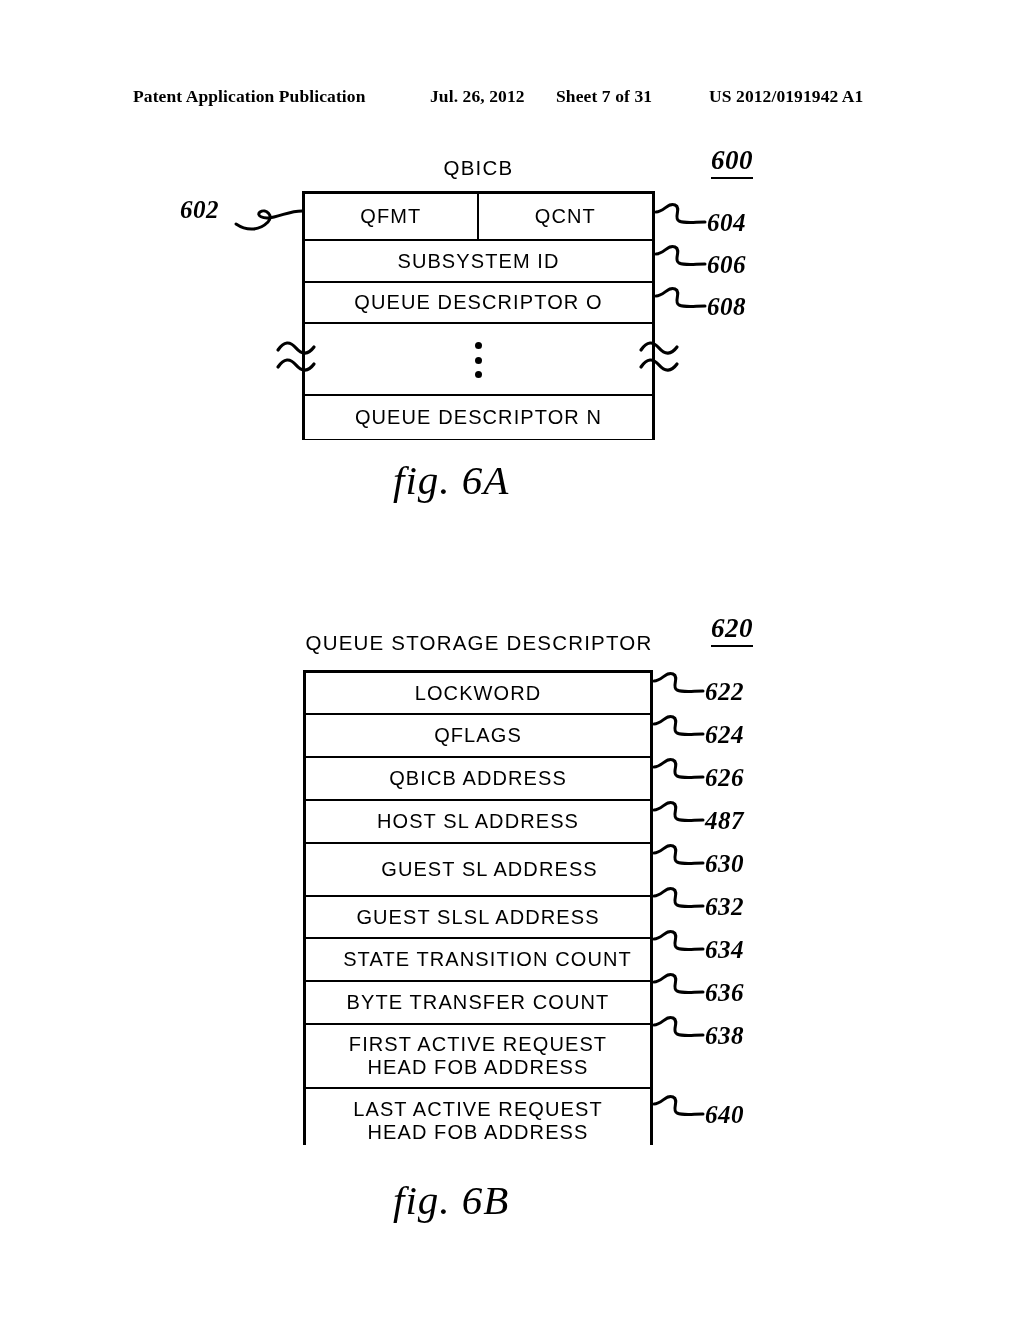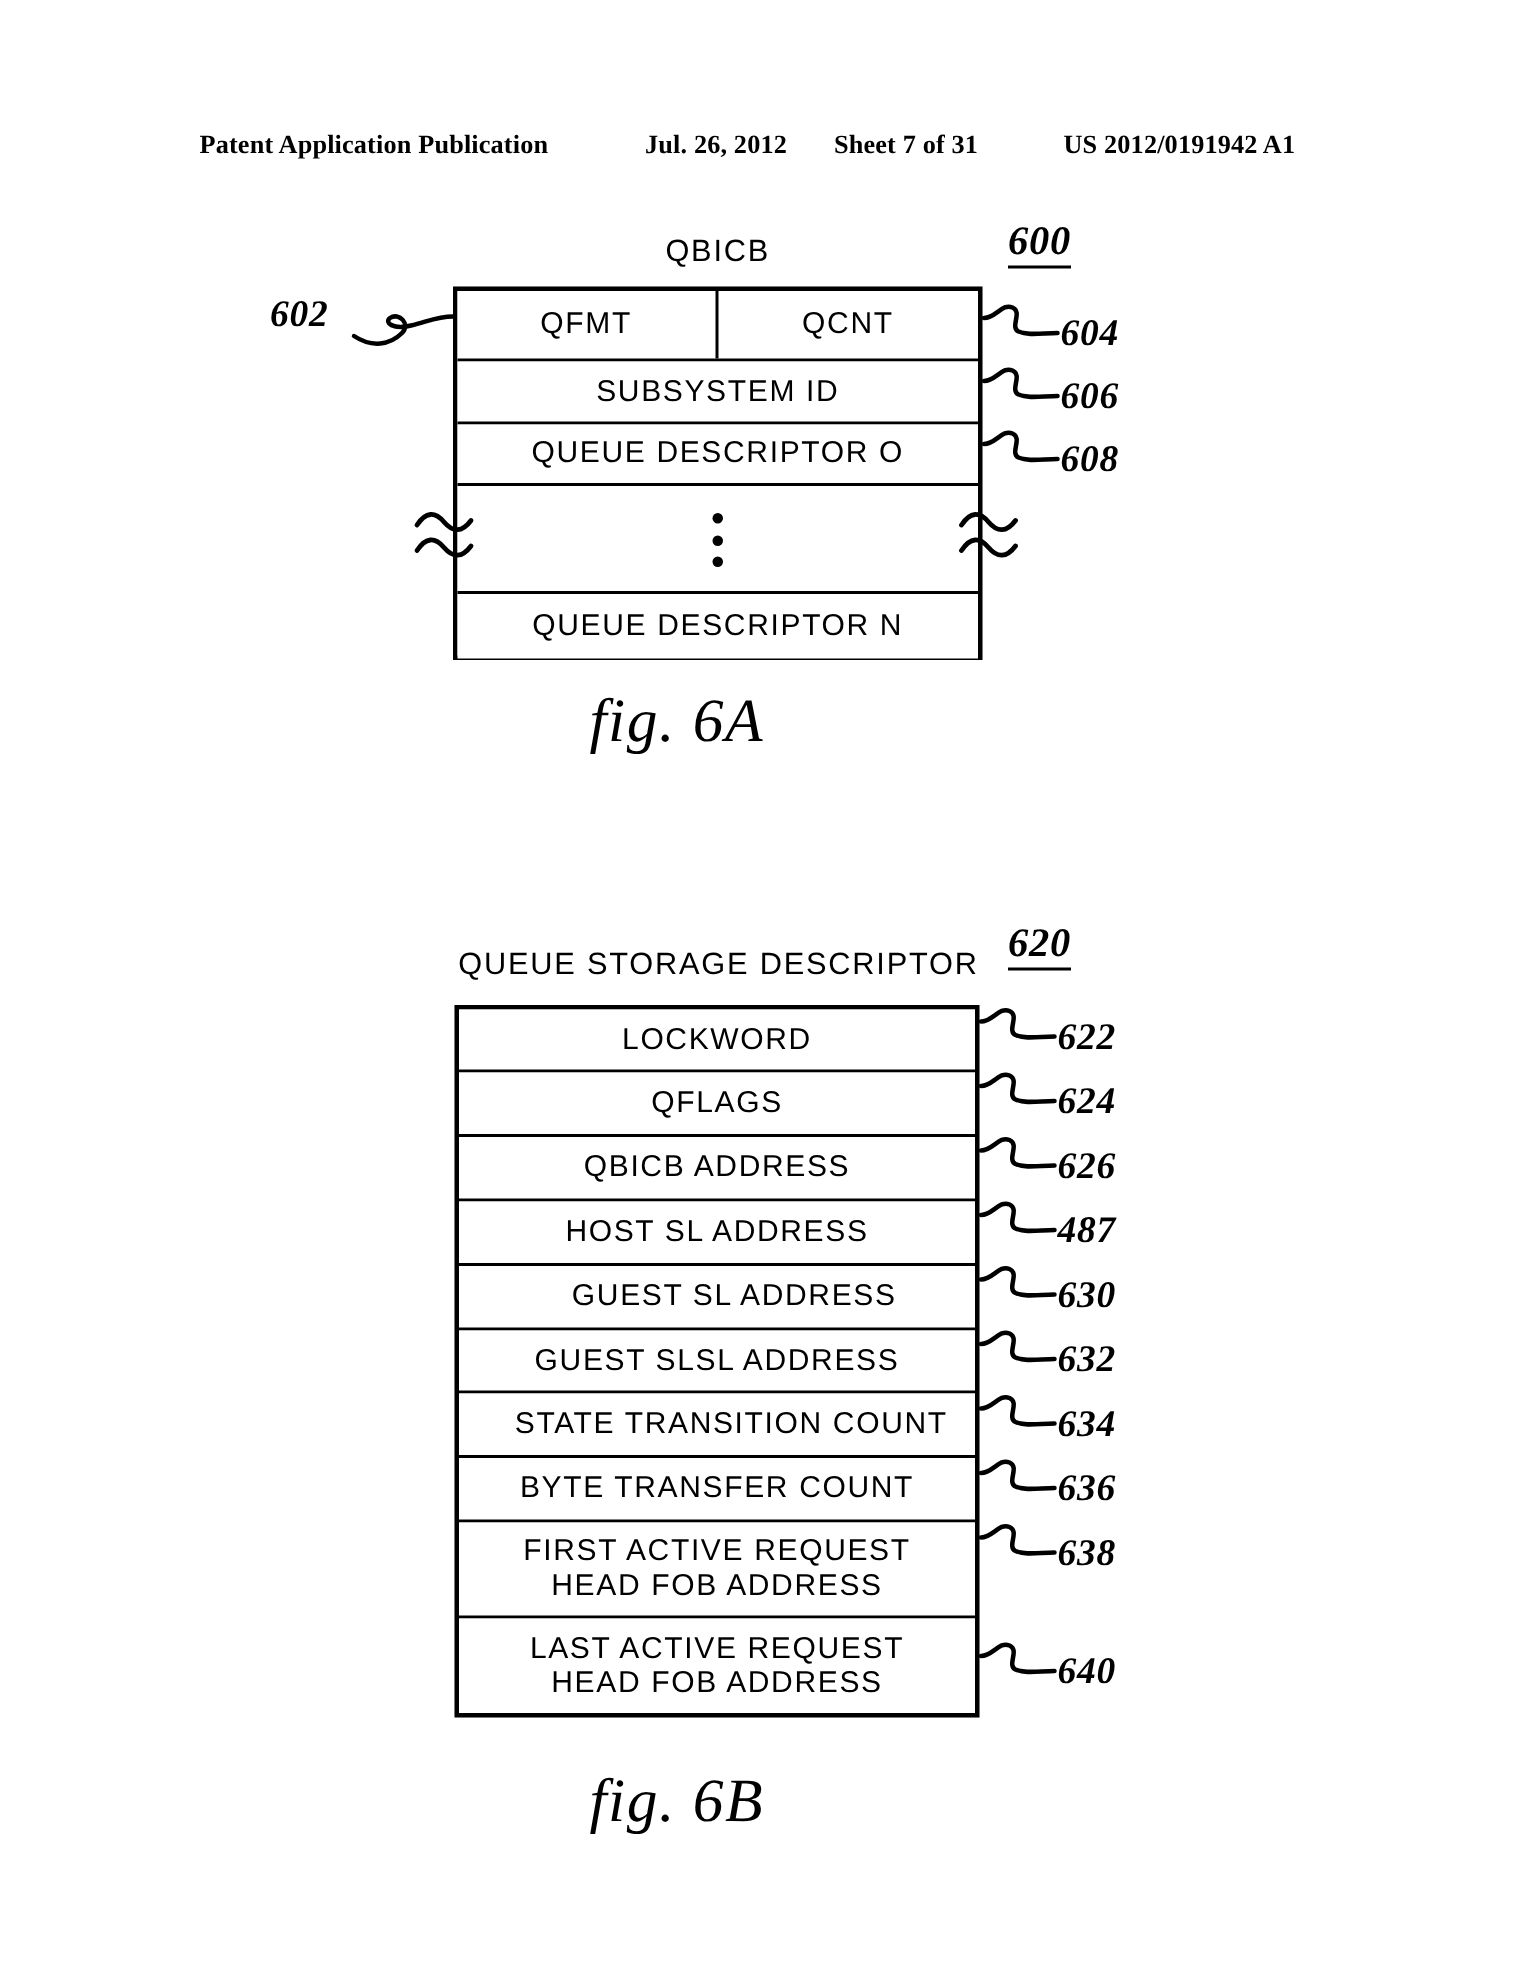--- a/index.html
+++ b/index.html
@@ -50,20 +50,21 @@
   .fig-num {
     position: absolute;
     font-family: "Liberation Serif", serif;
     font-style: italic;
     font-weight: bold;
     font-size: 27px;
     border-bottom: 2.5px solid #000;
     padding-bottom: 1px;
     letter-spacing: 0.5px;
     white-space: nowrap;
+    margin-left: 39px;
   }
   .box-title {
     position: absolute;
     font-family: "Liberation Sans", sans-serif;
     font-size: 20.5px;
     letter-spacing: 1.2px;
     white-space: nowrap;
   }
 
   .struct-box {
@@ -222,21 +223,21 @@
   <div class="fig-num" style="left:672px; top:613px;">620</div>
 
   <div class="box-title" style="left:295px; top:631px; width:368px; text-align:center;">QUEUE STORAGE DESCRIPTOR</div>
 
   <div class="struct-box" style="left:303px; top:670px; width:350px; height:475px;">
 
     <div class="row" style="height:42px;">LOCKWORD</div>
     <div class="row" style="height:43px;">QFLAGS</div>
     <div class="row" style="height:43px;">QBICB ADDRESS</div>
     <div class="row" style="height:43px;">HOST SL ADDRESS</div>
-    <div class="row" style="height:43px;padding-left:23px;">GUEST SL ADDRESS</div>
+    <div class="row" style="height:53px;padding-left:23px;">GUEST SL ADDRESS</div>
     <div class="row" style="height:42px;">GUEST SLSL ADDRESS</div>
     <div class="row" style="height:43px;padding-left:19px;">STATE TRANSITION COUNT</div>
     <div class="row" style="height:43px;">BYTE TRANSFER COUNT</div>
 
     <div class="row two-line" style="height:64px;">
       <div>
         <div>FIRST ACTIVE REQUEST</div>
         <div>HEAD FOB ADDRESS</div>
       </div>
     </div>

